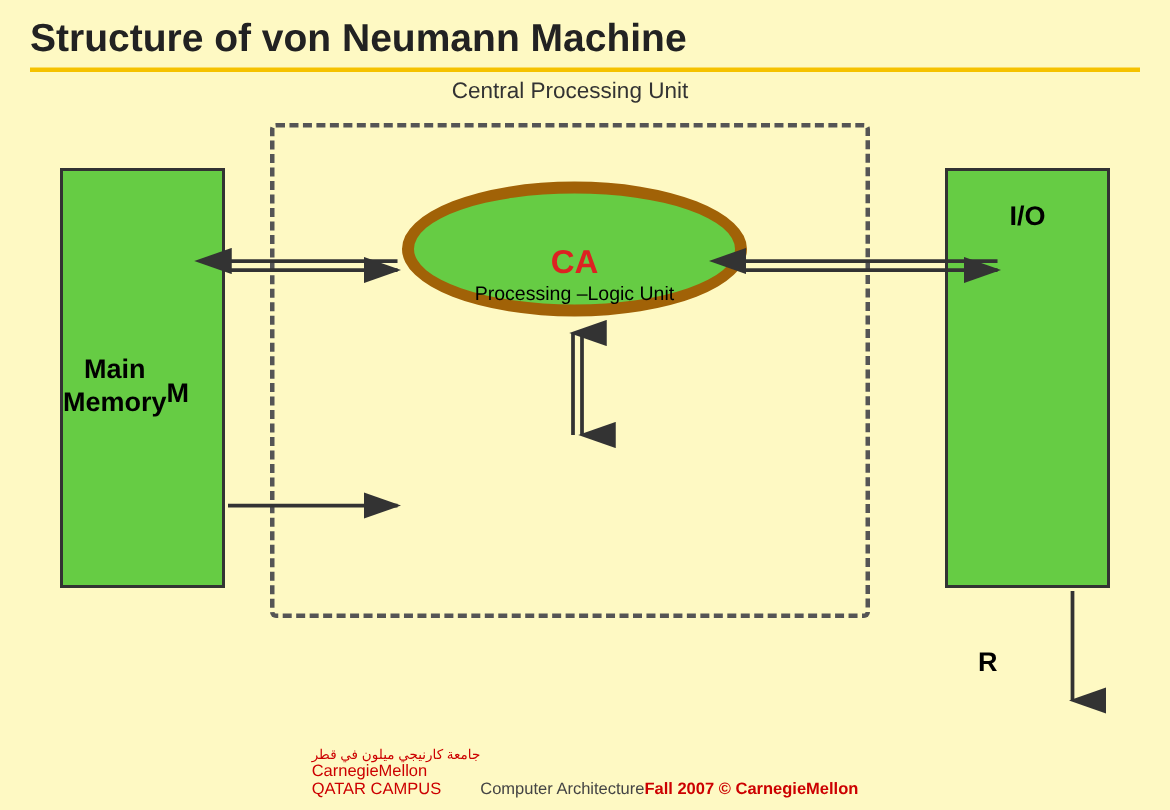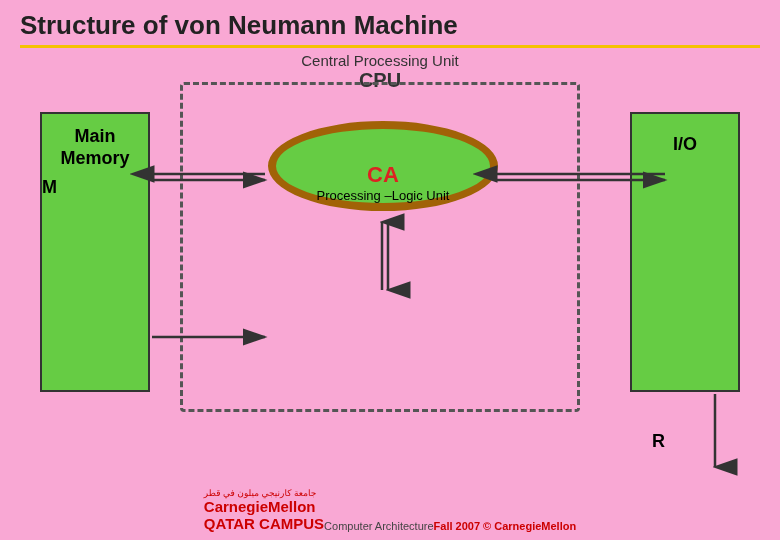--- a/index.html
+++ b/index.html
@@ -8,21 +8,21 @@
       height: 540px;
       background: white;
       font-family: Arial, sans-serif;
       overflow: hidden;
       position: relative;
     }
 
     .slide {
       width: 780px;
       height: 540px;
-      background: #f9a8d4;
+      background: #fef9c3;
       position: relative;
       padding: 10px 20px;
     }
 
     .title {
       font-size: 26px;
       font-weight: bold;
       color: #222;
       margin-bottom: 4px;
       padding-bottom: 4px;
@@ -39,21 +39,22 @@
     
     .main-memory-box {
       position: absolute;
       left: 20px;
       top: 60px;
       width: 110px;
       height: 280px;
       background: #66cc44;
       border: 2px solid #333;
       display: flex;
-      flex-direction: column;
+      flex-direction: row;
+      align-items: center;
       justify-content: flex-start;
       padding-top: 12px;
     }
 
     .main-memory-label {
       font-size: 18px;
       font-weight: bold;
       color: #000;
       text-align: center;
       line-height: 1.2;
@@ -235,40 +236,39 @@
     }
 
     .footer-right {
       font-size: 11px;
       color: #cc0000;
       font-weight: bold;
     }
 
     .cmu-logo-text {
       color: #cc0000;
-      font-weight: bold;
-      font-size: 15px;
+      font-weight: normal;
+      font-size: 11px;
     }
 
     .arabic-text {
       font-size: 9px;
       color: #cc0000;
     }
   </style>
 </head>
 <body>
 
 <div class="slide">
   <div class="title">Structure of von Neumann Machine</div>
 
   <div class="diagram-area">
 
     <div class="cpu-label-group">
       <div class="cpu-label-central">Central Processing Unit</div>
-      <div class="cpu-label-cpu">CPU</div>
     </div>
 
     <div class="main-memory-box">
       <div class="main-memory-label">
         <span>Main</span><br>
         <span>Memory</span>
       </div>
       <div class="main-memory-m">M</div>
     </div>
 

